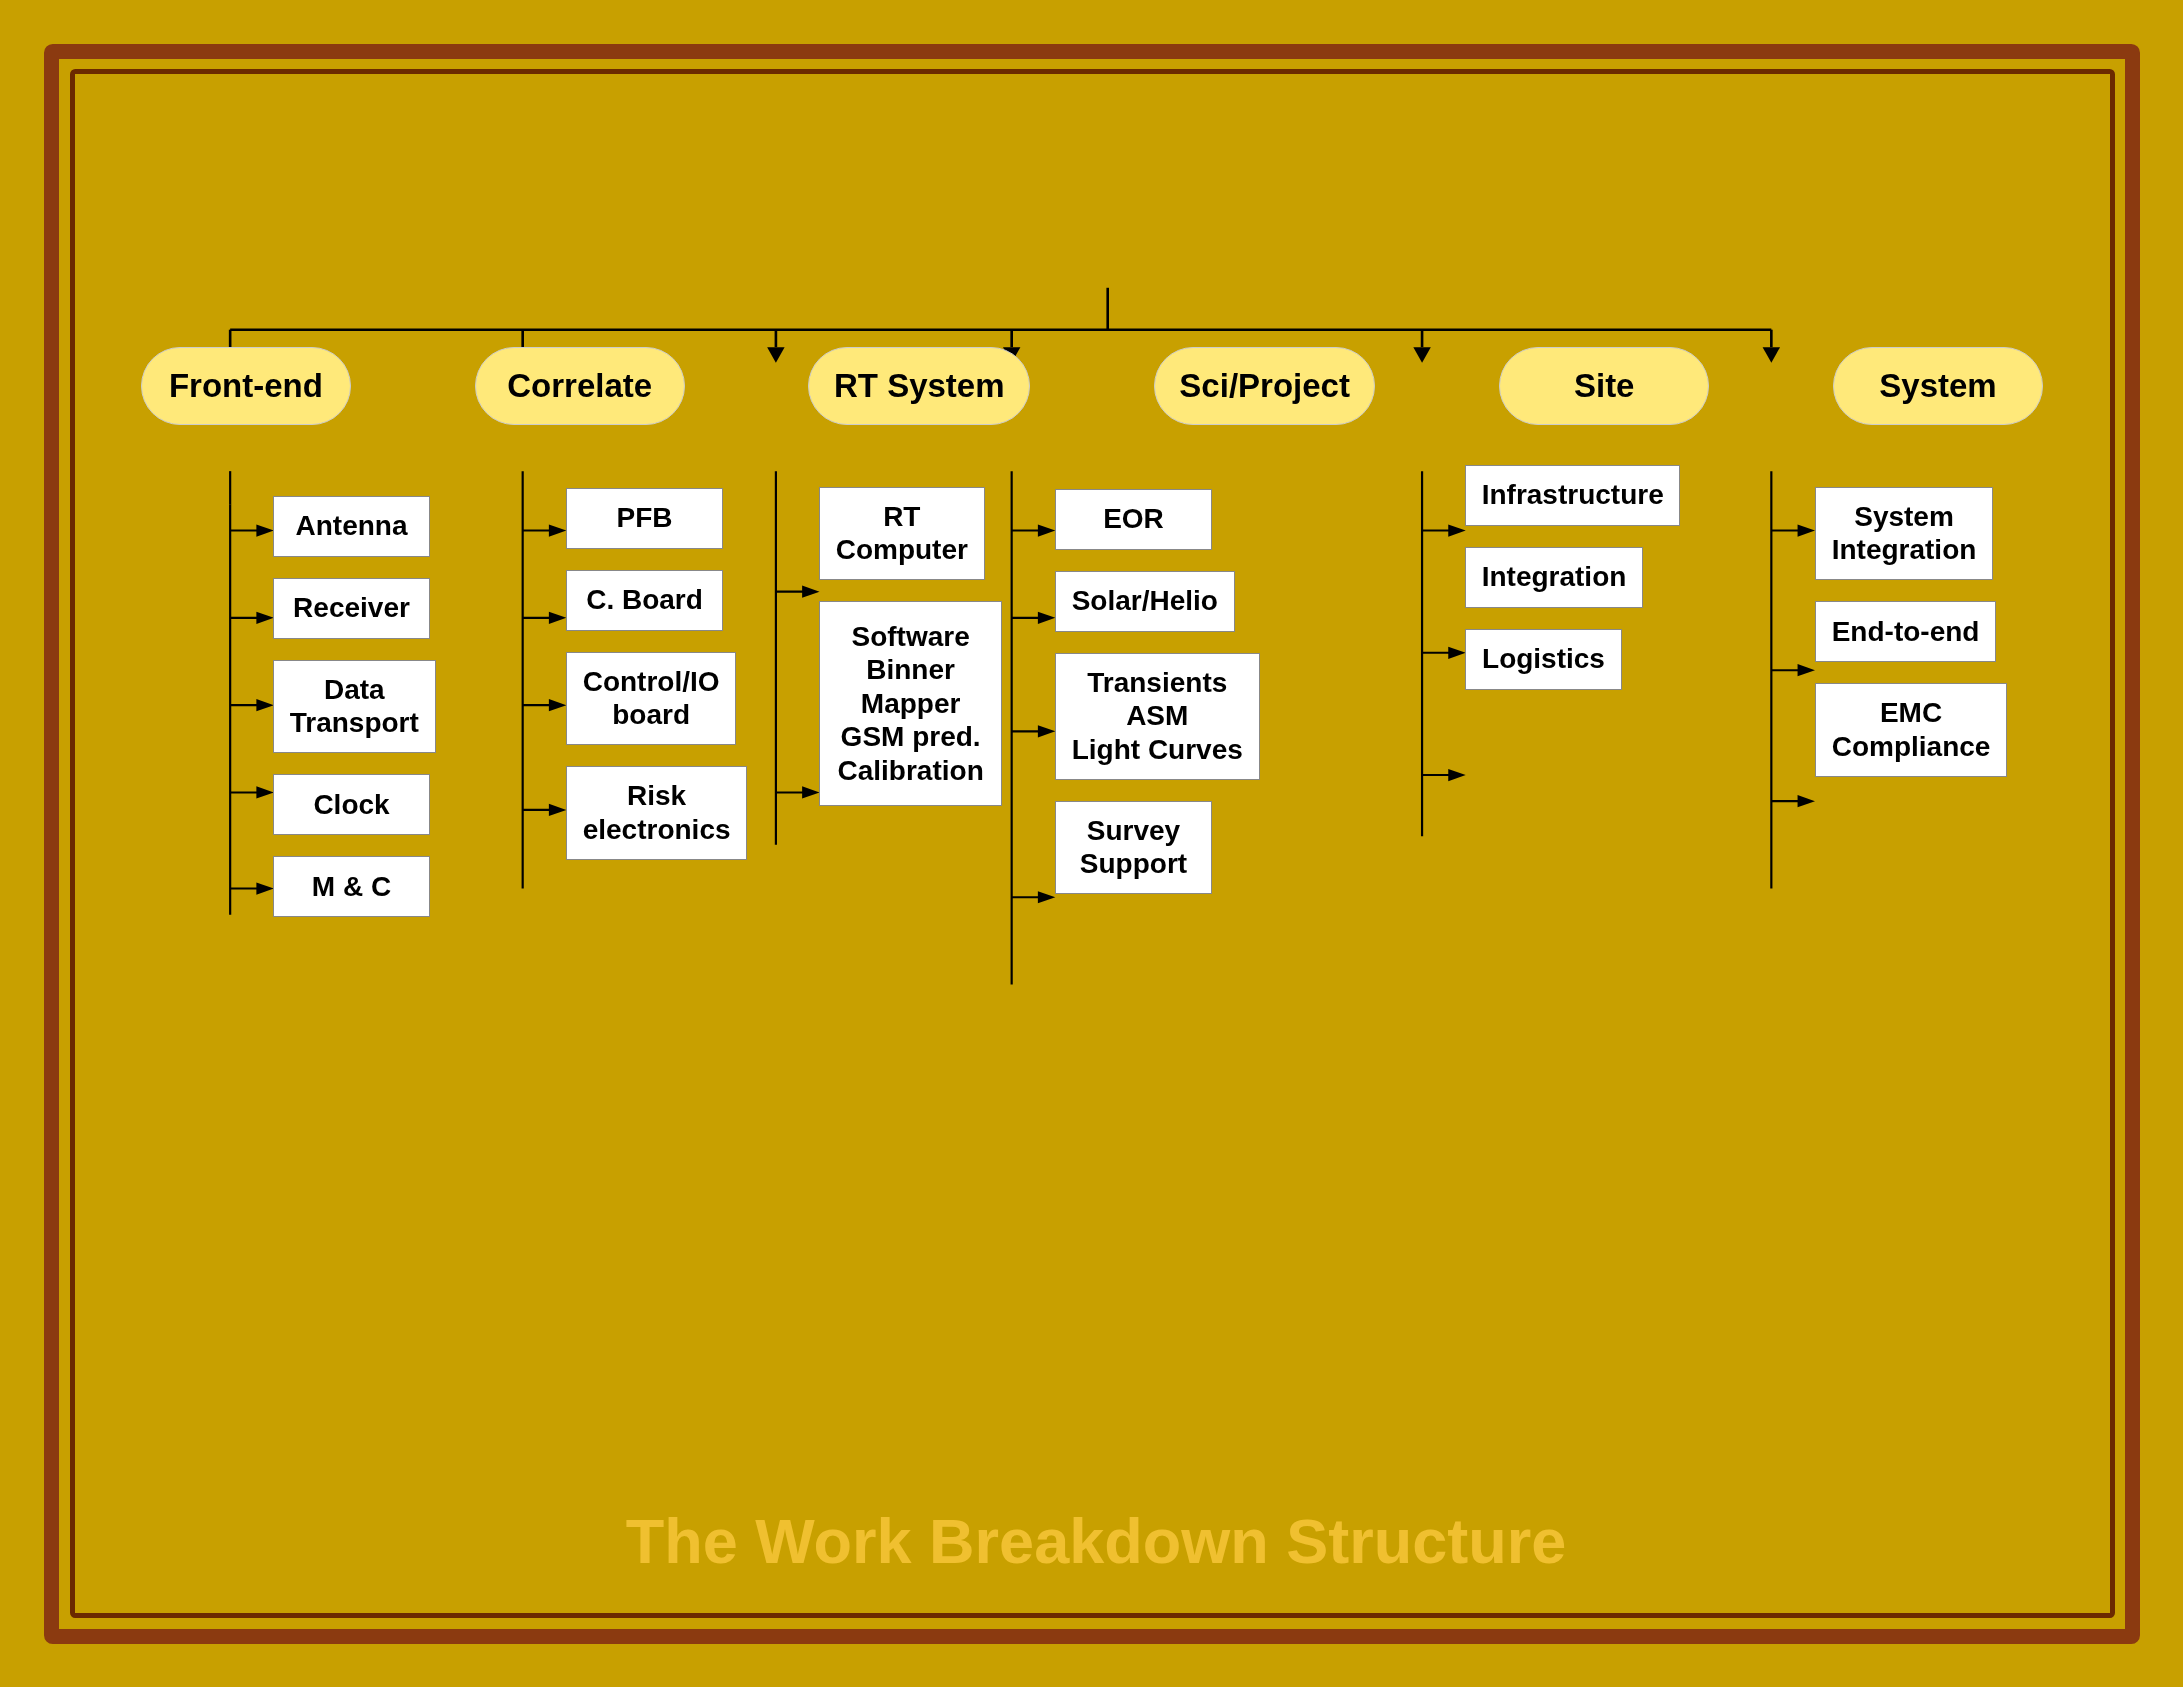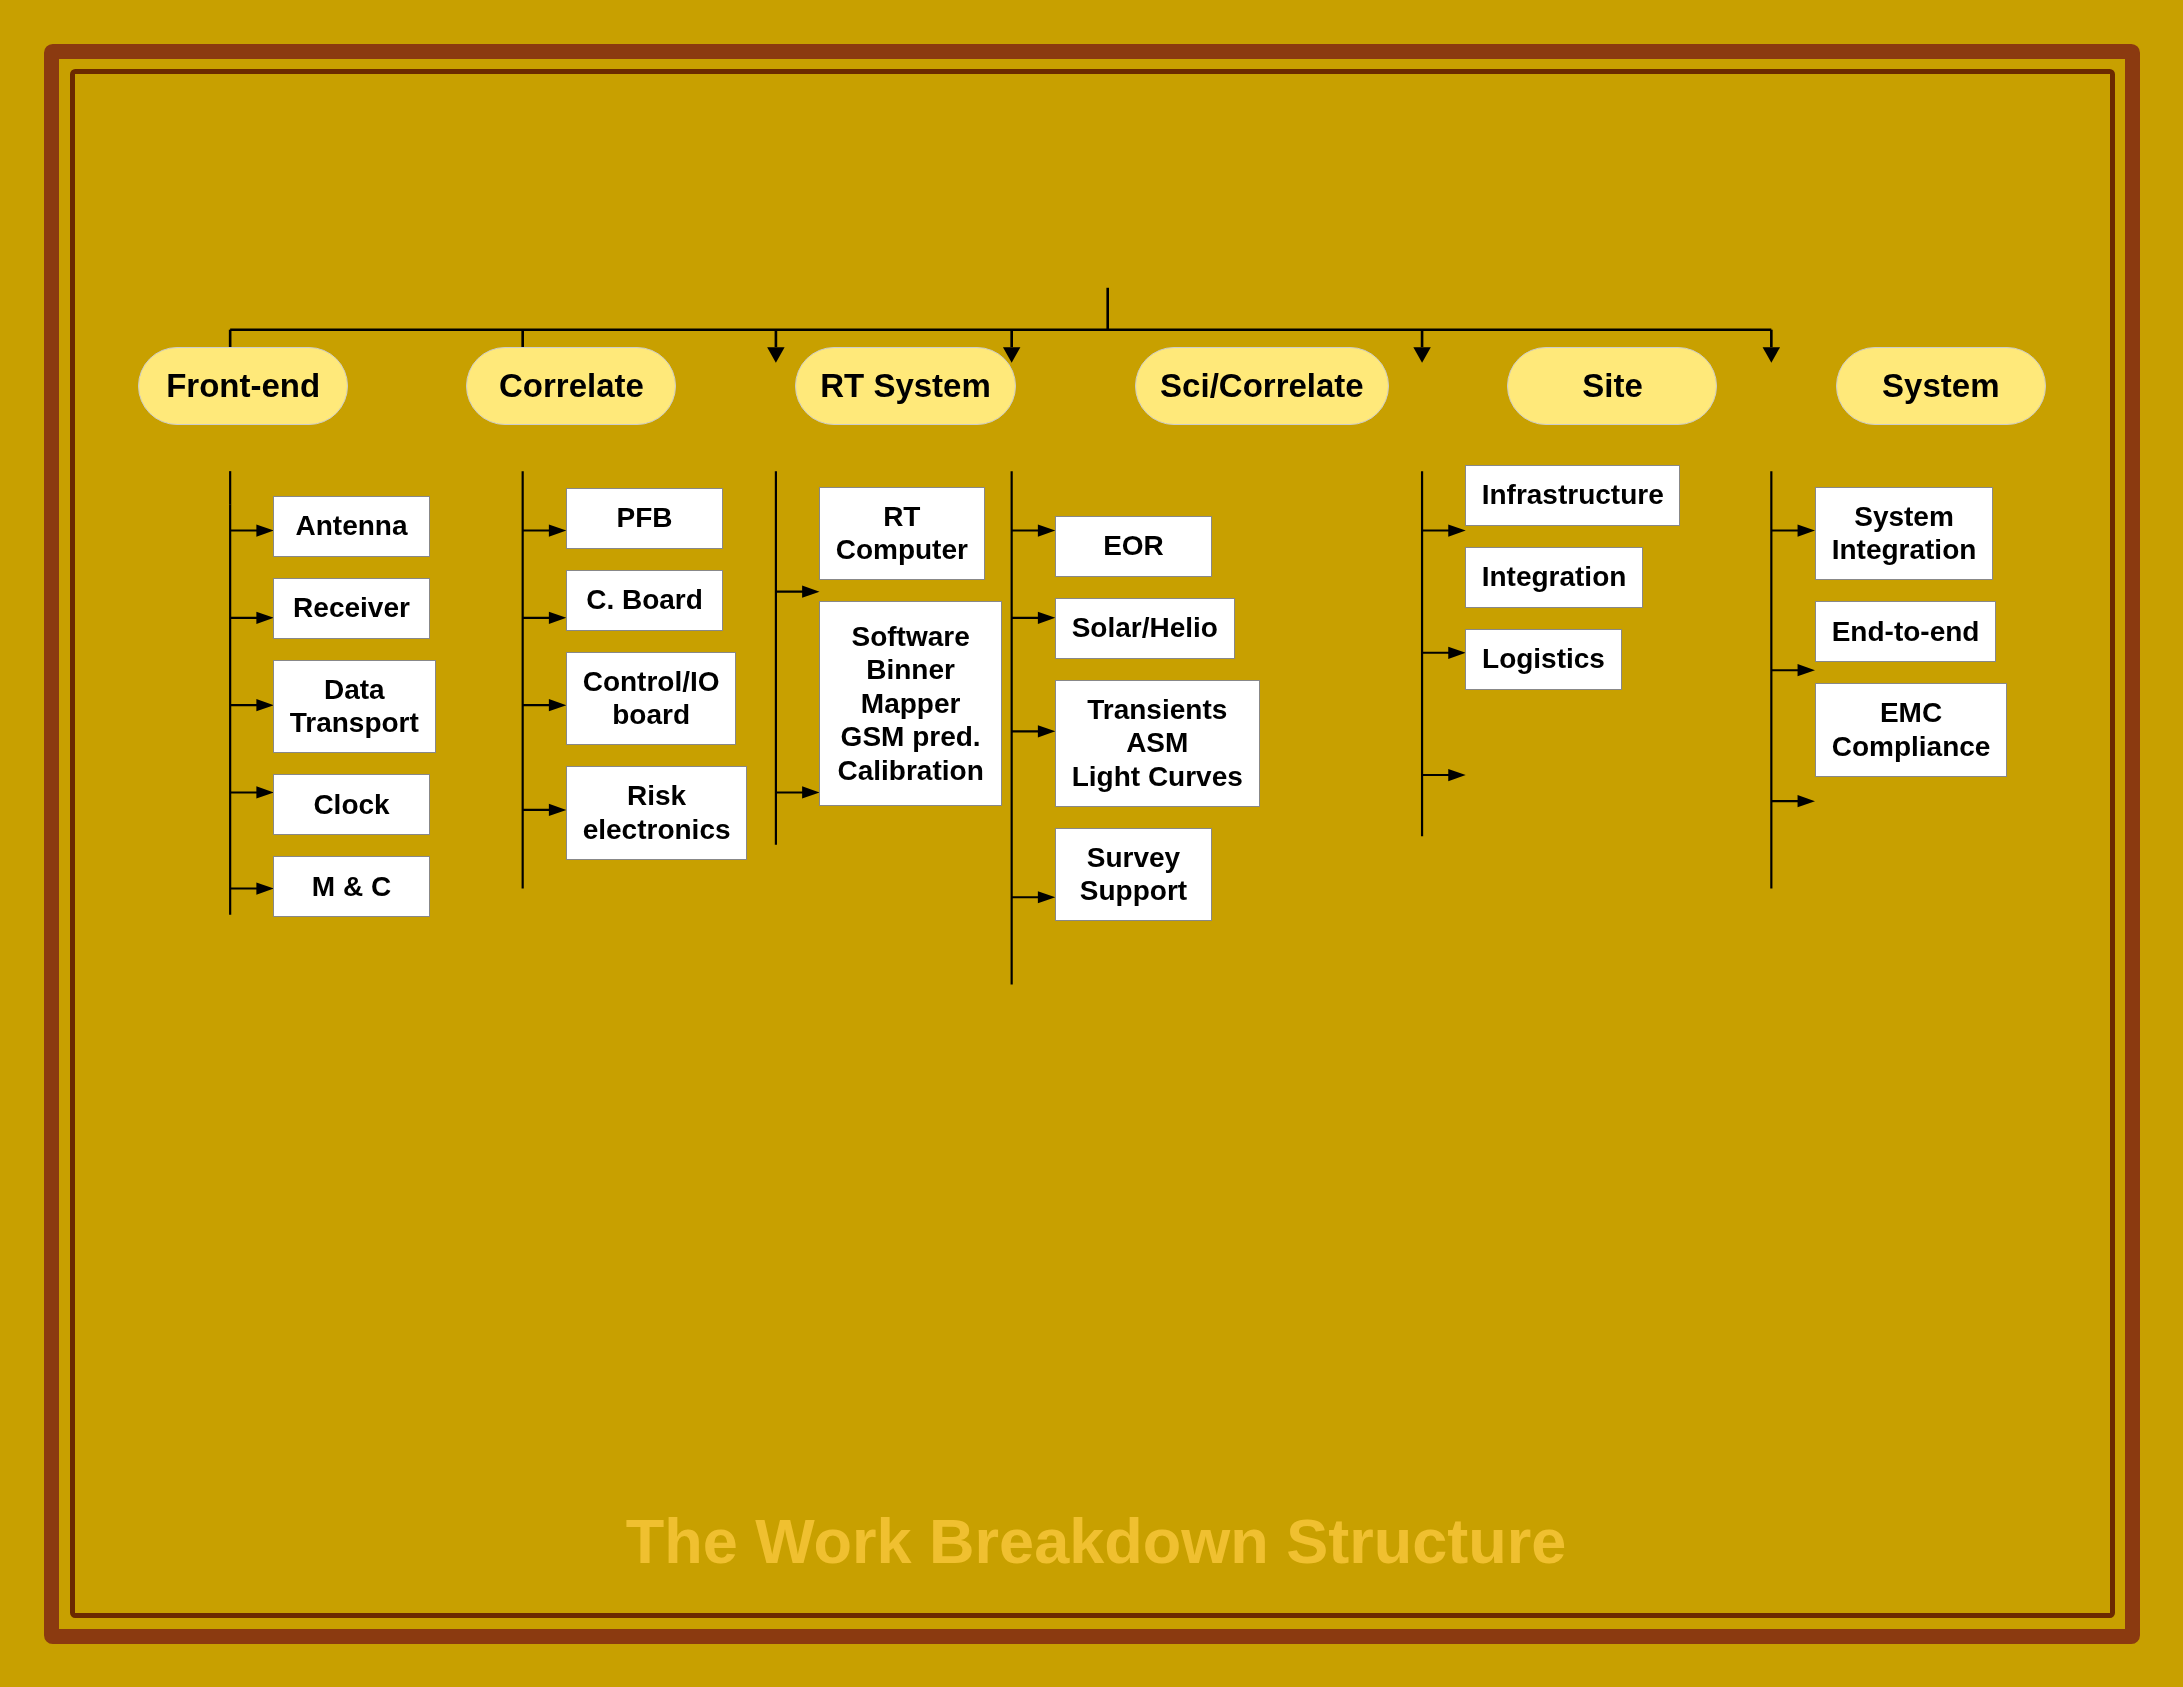--- a/index.html
+++ b/index.html
@@ -222,21 +222,21 @@
     <div class="node-l1">
       <span>Front-end</span>
     </div>
     <div class="node-l1">
       <span>Correlate</span>
     </div>
     <div class="node-l1">
       <span>RT System</span>
     </div>
     <div class="node-l1">
-      <span>Sci/Correlate</span>
+      <span>Sci/Project</span>
     </div>
     <div class="node-l1">
       <span>Site</span>
     </div>
     <div class="node-l1">
       <span>System</span>
     </div>
   </div>
 
   <div class="col-children" style="left:214px; top:437px;">
@@ -252,21 +252,21 @@
     <div class="node-l2">C. Board</div>
     <div class="node-l2">Control/IO<br>board</div>
     <div class="node-l2">Risk<br>electronics</div>
   </div>
 
   <div class="col-children" style="left:760px; top:428px;">
     <div class="node-l2">RT<br>Computer</div>
     <div class="node-l2" style="min-height:175px; padding:17.5px;">Software<br>Binner<br>Mapper<br>GSM pred.<br>Calibration</div>
   </div>
 
-  <div class="col-children" style="left:996px; top:457px;">
+  <div class="col-children" style="left:996px; top:430px;">
     <div class="node-l2">EOR</div>
     <div class="node-l2">Solar/Helio</div>
     <div class="node-l2" style="min-height:114px;">Transients<br>ASM<br>Light Curves</div>
     <div class="node-l2">Survey<br>Support</div>
   </div>
 
   <div class="col-children" style="left:1406px; top:406px;">
     <div class="node-l2">Infrastructure</div>
     <div class="node-l2">Integration</div>
     <div class="node-l2">Logistics</div>

